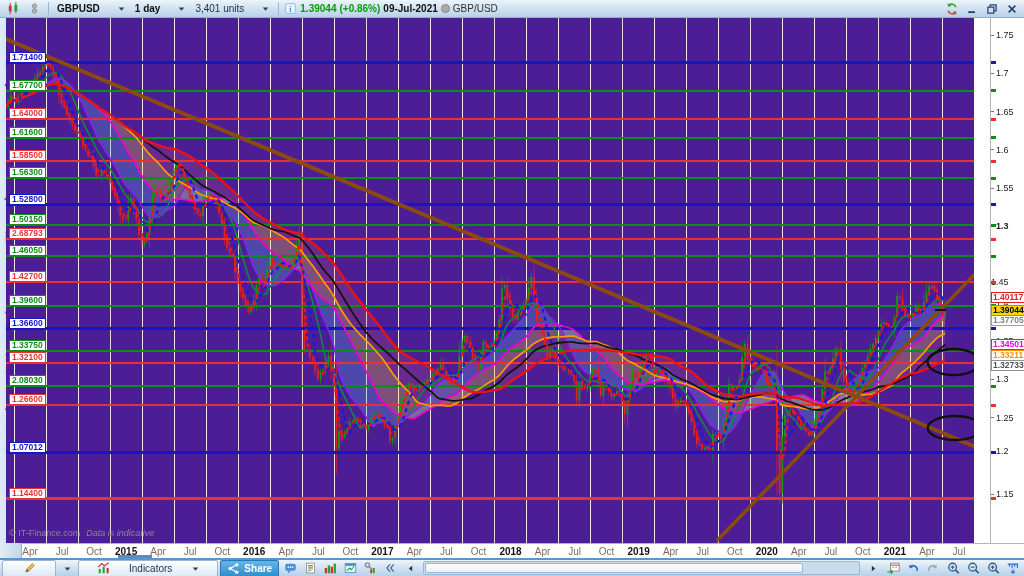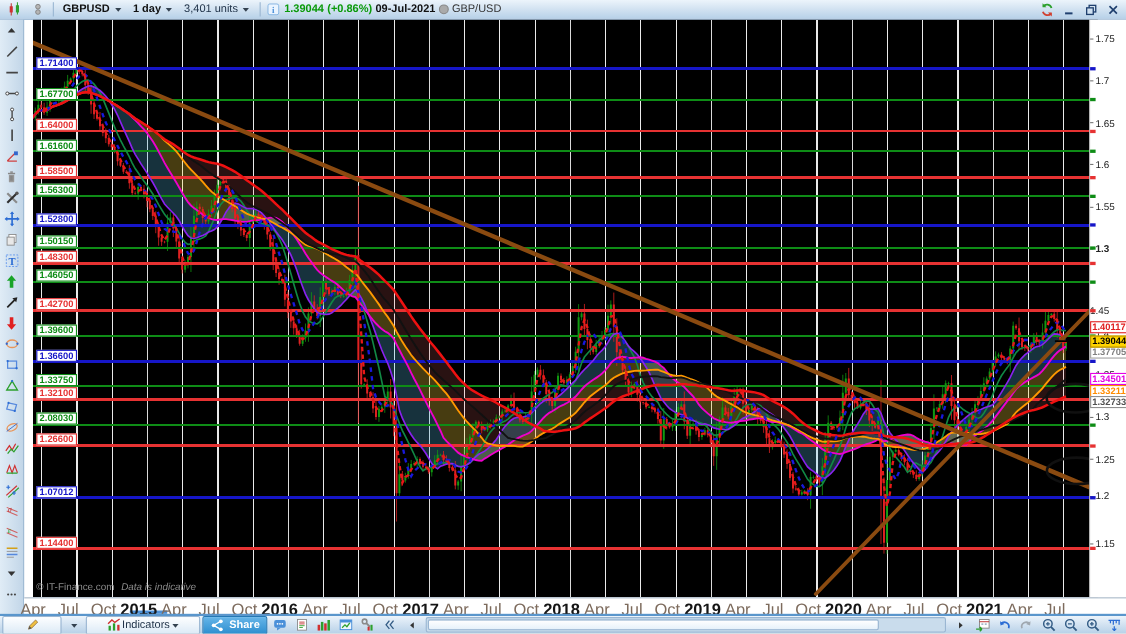--- a/index.html
+++ b/index.html
@@ -6,52 +6,52 @@
   body{width:1024px;height:576px;overflow:hidden;font-family:"Liberation Sans",sans-serif;}
   #app{position:relative;width:1024px;height:576px;background:#fff;}
   .toolbar{position:absolute;left:0;width:1024px;display:flex;align-items:center;
     background:linear-gradient(#ecf4fb,#cfe0f0 55%,#b7d1e8);font-size:10px;color:#1c2f45;box-sizing:border-box;}
   #top-toolbar{top:0;height:18px;border-bottom:1px solid #8fb0cf;padding:0 4px;gap:3px;}
   #bottom-toolbar{top:558px;height:18px;border-top:2px solid #5a96cc;padding:0 2px;gap:2px;}
   .sep{width:1px;height:13px;background:#9ab6d2;margin:0 2px;flex:0 0 auto;}
   .gi{display:inline-flex;align-items:center;justify-content:center;}
   .gi svg{display:block;}
   .tb-bold{font-weight:bold;color:#111;}
-  .tb-item{display:flex;align-items:center;gap:2px;padding:0 3px;height:15px;border-radius:2px;}
+  .tb-item{display:flex;align-items:center;gap:16px;padding:0 3px;height:15px;border-radius:2px;}
   .price-up{color:#0a9a0a;font-weight:bold;}
   .date-txt{color:#111;font-weight:bold;}
   .pair-txt{color:#333;}
   .dot{width:7px;height:7px;border-radius:50%;background:#aaa;border:1px solid #888;}
   .spacer{flex:1;}
   .win-btn{width:17px;height:14px;display:flex;align-items:center;justify-content:center;}
   #left-toolbar{position:absolute;left:0;top:18px;width:22px;height:540px;
     background:linear-gradient(to right,#e0ecf6,#c2d6e8);border-right:1px solid #96b4d0;
     box-sizing:border-box;display:flex;flex-direction:column;align-items:center;}
   .lt-btn{width:20px;height:19px;min-height:19px;display:flex;align-items:center;justify-content:center;}
-  #chart-area{position:absolute;left:30px;top:18px;width:968px;height:525px;background:#000000;overflow:hidden;}
+  #chart-area{position:absolute;left:6px;top:18px;width:968px;height:525px;background:#4c1d95;overflow:hidden;}
   #chart-svg{position:absolute;left:0;top:0;}
   .sr-label{position:absolute;height:9px;line-height:9px;font-size:8.5px;font-weight:bold;
     background:#fff;border:1px solid;padding:0 2px;white-space:nowrap;z-index:5;}
   #footer-note{position:absolute;left:3px;top:510px;font-size:9px;color:#8a8a8a;z-index:6;}
   #footer-note .it{font-style:italic;margin-left:6px;}
   #right-axis{position:absolute;left:990px;top:18px;width:34px;height:525px;background:#fff;
     border-left:1px solid #b4b4b4;box-sizing:border-box;font-size:9px;color:#222;}
   .ytick{position:absolute;left:0;display:flex;align-items:center;height:10px;}
   .ytick .dash{width:3px;height:1px;background:#777;margin-right:2px;}
   .ytick.bold{font-weight:bold;}
   .rtick{position:absolute;left:0;width:5px;height:3px;}
   .plabel{position:absolute;left:0;height:9px;line-height:9px;font-size:8.5px;font-weight:bold;
     border:1px solid;padding:0 1px;white-space:nowrap;}
   #bottom-axis{position:absolute;left:22px;top:543px;width:1002px;height:15px;background:#fff;
-    border-top:1px solid #a8b8c8;box-sizing:border-box;font-size:15px;}
+    border-top:1px solid #a8b8c8;box-sizing:border-box;font-size:10px;}
   .xtick{position:absolute;top:2px;transform:translateX(-50%);color:#7d6b5d;}
   .xtick.year{font-weight:bold;color:#151515;}
   #range-ind{position:absolute;top:11px;height:3px;background:#4d8fd4;}
   .bb-btn{display:flex;align-items:center;justify-content:center;height:15px;min-width:18px;border-radius:2px;}
-  .raised{background:linear-gradient(#fdfeff,#dceaf6);border:1px solid #9ab6d2;padding:0 17px;gap:0;}
+  .raised{background:linear-gradient(#fdfeff,#dceaf6);border:1px solid #9ab6d2;padding:0 17px;gap:18px;}
   .share-btn{background:linear-gradient(#66b5e8,#2e8fd0);border:1px solid #2478b4;color:#fff;
     font-weight:bold;padding:0 6px;gap:4px;border-radius:2px;}
   .hscroll{height:12px;background:#c9dcec;border:1px solid #9ab6d2;border-radius:2px;flex:1;
     margin:0 2px;position:relative;}
   .hthumb{position:absolute;left:1px;top:1px;bottom:1px;width:87%;
     background:linear-gradient(#ffffff,#e6f1fa);border:1px solid #9ab6d2;border-radius:2px;box-sizing:border-box;}
   .caret{margin-left:1px;}
 </style>
 </head>
 <body>
@@ -465,21 +465,21 @@
       </svg>
     <div id="sr-labels">
         <div class="sr-label" style="left: 3px; top: 33.54px; color: rgb(22, 22, 200); border-color: rgb(22, 22, 200);">1.71400</div>
         <div class="sr-label" style="left: 3px; top: 61.845px; color: rgb(14, 140, 22); border-color: rgb(14, 140, 22);">1.67700</div>
         <div class="sr-label" style="left: 3px; top: 90.15px; color: rgb(230, 50, 50); border-color: rgb(230, 50, 50);">1.64000</div>
         <div class="sr-label" style="left: 3px; top: 108.51px; color: rgb(14, 140, 22); border-color: rgb(14, 140, 22);">1.61600</div>
         <div class="sr-label" style="left: 3px; top: 132.225px; color: rgb(230, 50, 50); border-color: rgb(230, 50, 50);">1.58500</div>
         <div class="sr-label" style="left: 3px; top: 149.055px; color: rgb(14, 140, 22); border-color: rgb(14, 140, 22);">1.56300</div>
         <div class="sr-label" style="left: 3px; top: 175.83px; color: rgb(22, 22, 200); border-color: rgb(22, 22, 200);">1.52800</div>
         <div class="sr-label" style="left: 3px; top: 196.102px; color: rgb(14, 140, 22); border-color: rgb(14, 140, 22);">1.50150</div>
-        <div class="sr-label" style="left: 3px; top: 210.255px; color: rgb(230, 50, 50); border-color: rgb(230, 50, 50);">1.48300</div>
+        <div class="sr-label" style="left: 3px; top: 210.255px; color: rgb(230, 50, 50); border-color: rgb(230, 50, 50);">2.68793</div>
         <div class="sr-label" style="left: 3px; top: 227.468px; color: rgb(14, 140, 22); border-color: rgb(14, 140, 22);">1.46050</div>
         <div class="sr-label" style="left: 3px; top: 253.095px; color: rgb(230, 50, 50); border-color: rgb(230, 50, 50);">1.42700</div>
         <div class="sr-label" style="left: 3px; top: 276.81px; color: rgb(14, 140, 22); border-color: rgb(14, 140, 22);">1.39600</div>
         <div class="sr-label" style="left: 3px; top: 299.76px; color: rgb(22, 22, 200); border-color: rgb(22, 22, 200);">1.36600</div>
         <div class="sr-label" style="left: 3px; top: 321.562px; color: rgb(14, 140, 22); border-color: rgb(14, 140, 22);">1.33750</div>
         <div class="sr-label" style="left: 3px; top: 334.185px; color: rgb(230, 50, 50); border-color: rgb(230, 50, 50);">1.32100</div>
         <div class="sr-label" style="left: 3px; top: 357.135px; color: rgb(14, 140, 22); border-color: rgb(14, 140, 22);">2.08030</div>
         <div class="sr-label" style="left: 3px; top: 376.26px; color: rgb(230, 50, 50); border-color: rgb(230, 50, 50);">1.26600</div>
         <div class="sr-label" style="left: 3px; top: 423.69px; color: rgb(22, 22, 200); border-color: rgb(22, 22, 200);">1.07012</div>
         <div class="sr-label" style="left: 3px; top: 469.59px; color: rgb(230, 50, 50); border-color: rgb(230, 50, 50);">1.14400</div>

